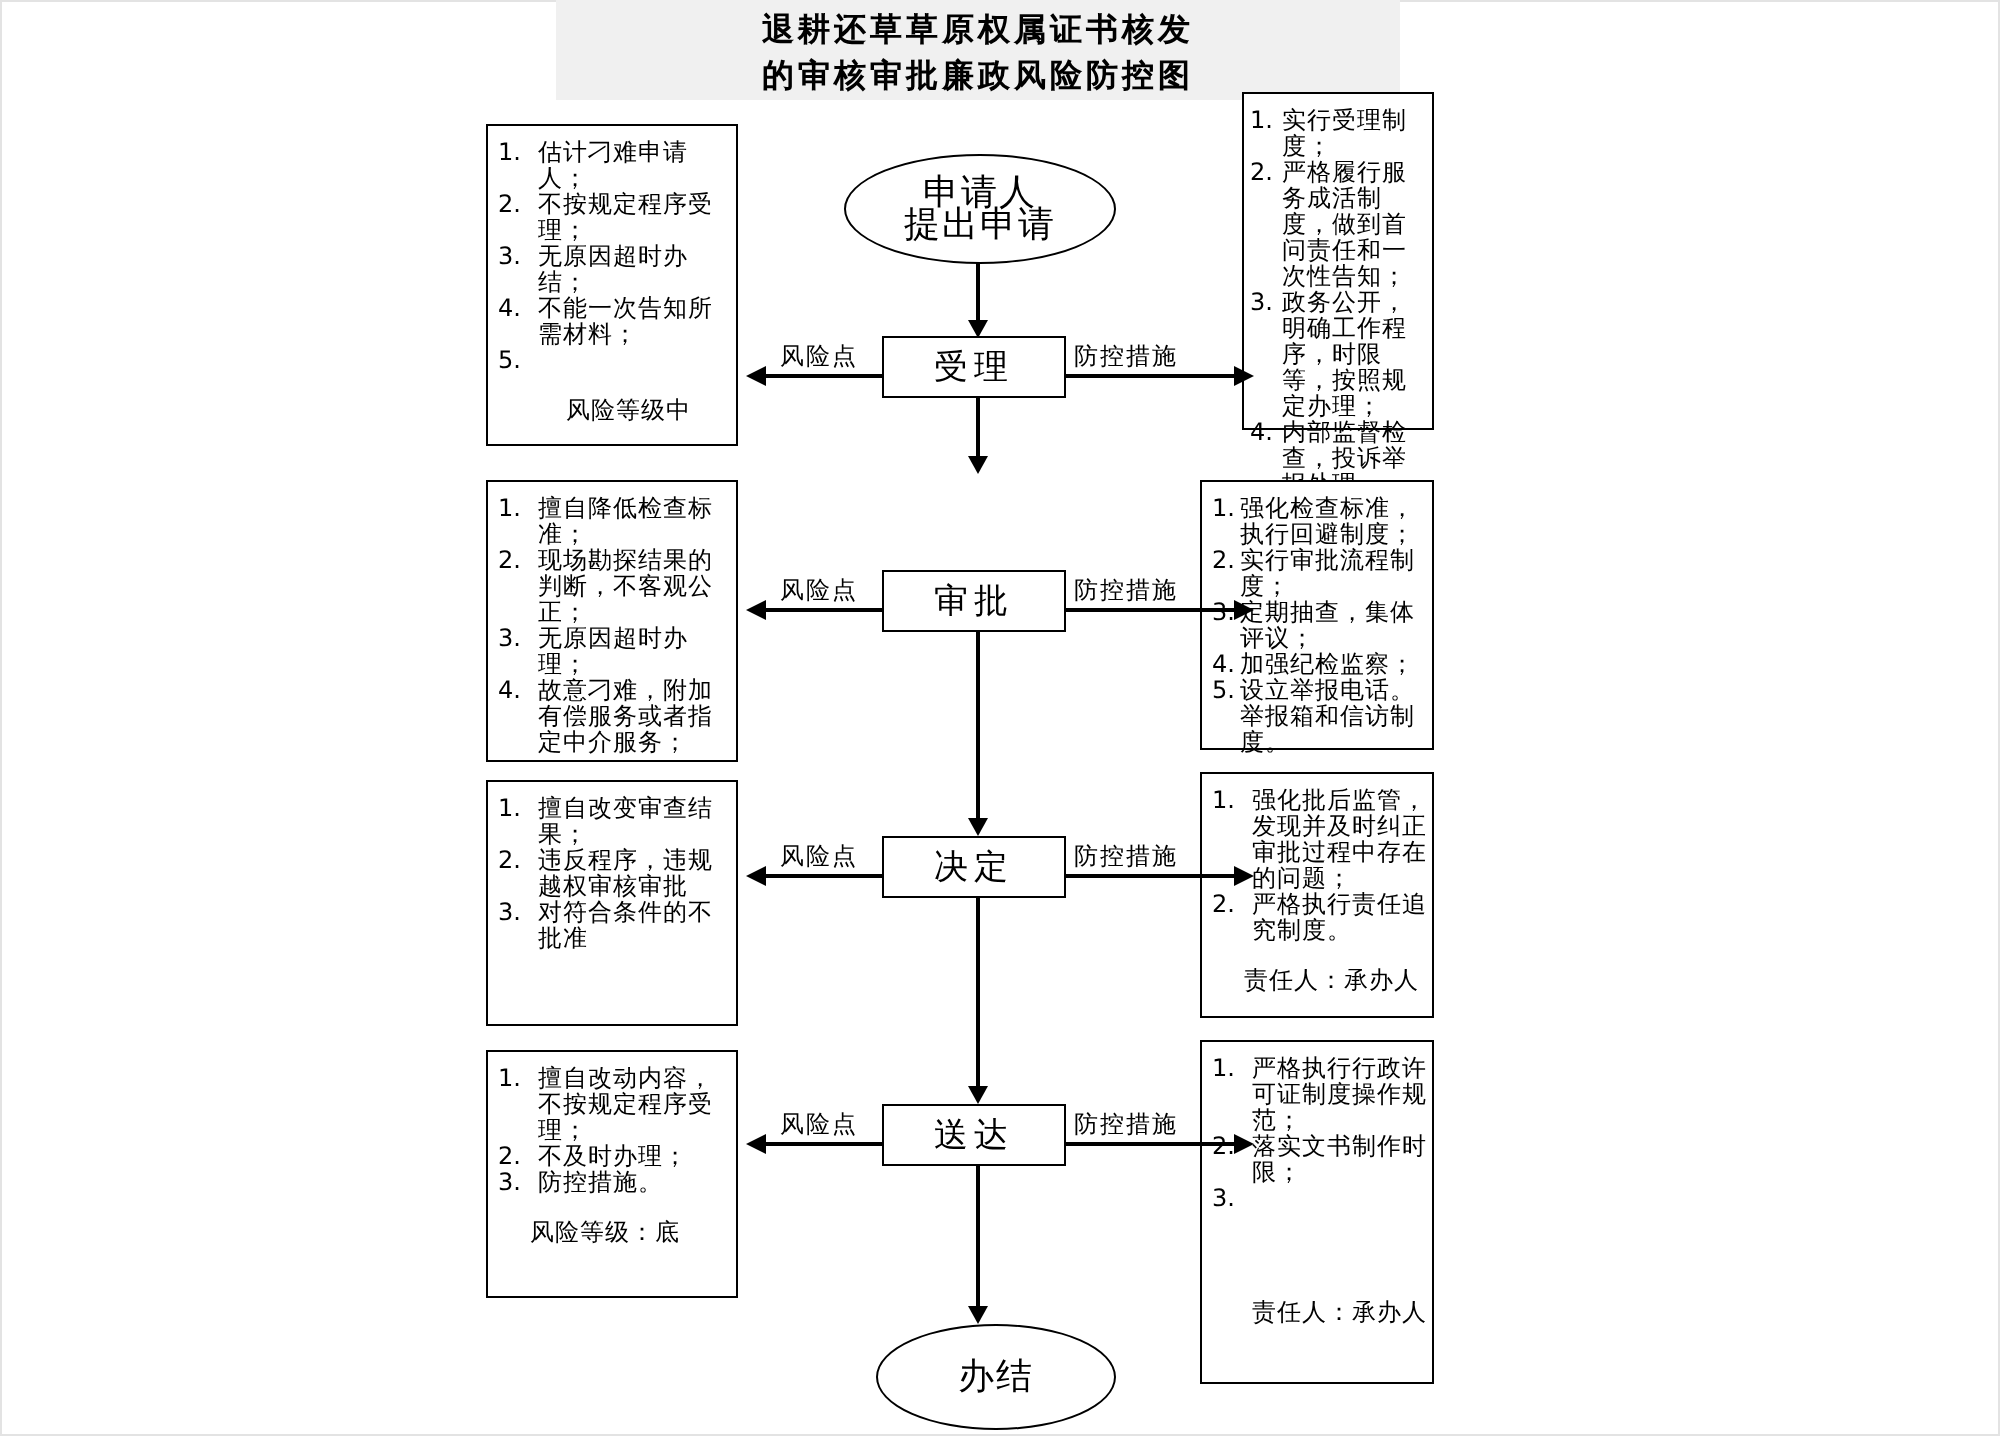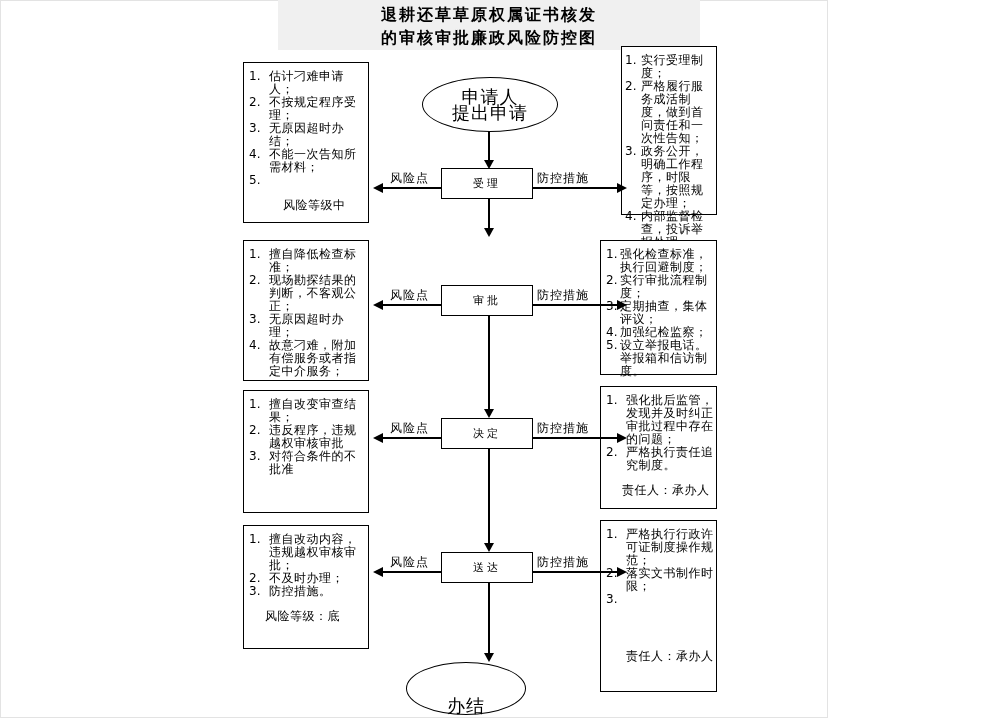--- a/index.html
+++ b/index.html
@@ -1,16 +1,16 @@
 <!DOCTYPE html>
 <html><head>
 <meta charset="utf-8">
 <style>
   html,body{margin:0;padding:0;background:#fff;}
-  .page{position:relative;width:828px;height:718px;background:#ffffff;
+  .page{position:relative;width:1000px;height:718px;background:#ffffff;
         font-family:"DejaVu Sans","Liberation Sans",sans-serif;color:#000;
         overflow:hidden;box-shadow:inset 0 0 0 1px #e3e3e3;}
 
   
   .title-band{position:absolute;left:278px;top:0;width:422px;height:50px;
               background:#f0f0f0;text-align:center;padding-top:3px;box-sizing:border-box;}
   .title-line{font-size:16px;font-weight:bold;letter-spacing:2px;line-height:23px;white-space:nowrap;}
 
   
   .sidebox{position:absolute;background:#fff;border:1px solid #000;box-sizing:border-box;
@@ -35,27 +35,27 @@
   .f-lb4{padding-left:16px;}
   .f-rb1{padding-left:8px;}
   .f-rb3{padding-left:16px;}
   .f-rb4{padding-left:20px;margin-top:44px;}
 
   
   .ellipse{position:absolute;border:1px solid #000;border-radius:50%;background:#fff;
            display:flex;flex-direction:column;align-items:center;justify-content:center;
            font-size:18px;letter-spacing:1px;line-height:16px;}
   .start{left:422px;top:77px;width:134px;height:53px;}
-  .end{left:406px;top:662px;width:118px;height:51px;justify-content:flex-end;}
+  .end{left:438px;top:662px;width:118px;height:51px;}
 
   .flow-row{position:absolute;left:373px;width:254px;height:31px;}
   .r1{top:168px;} .r2{top:285px;} .r3{top:418px;} .r4{top:552px;}
   .step-box{position:absolute;left:68px;top:0;width:92px;height:31px;box-sizing:border-box;
             border:1px solid #000;background:#fff;display:flex;align-items:center;
-            justify-content:center;font-size:11px;letter-spacing:3px;}
+            justify-content:center;font-size:17px;letter-spacing:3px;}
   .hline{position:absolute;top:19px;height:2px;background:#000;}
   .hl-left{left:8px;width:60px;}
   .hl-right{left:160px;width:87px;}
   .ah-left{position:absolute;top:15px;left:0;width:0;height:0;
            border-top:5px solid transparent;border-bottom:5px solid transparent;
            border-right:10px solid #000;}
   .ah-right{position:absolute;top:15px;right:0;width:0;height:0;
             border-top:5px solid transparent;border-bottom:5px solid transparent;
             border-left:10px solid #000;}
   .lbl{position:absolute;bottom:12px;font-size:12px;letter-spacing:1px;white-space:nowrap;}
@@ -136,21 +136,21 @@
     </div>
     <div class="li">
       <span class="num">3.</span>
       <span class="txt">对符合条件的不批准</span>
     </div>
   </div>
 
   <div class="sidebox lb4">
     <div class="li">
       <span class="num">1.</span>
-      <span class="txt">擅自改动内容，违规越权审核审批；</span>
+      <span class="txt">擅自改动内容，不按规定程序受理；</span>
     </div>
     <div class="li">
       <span class="num">2.</span>
       <span class="txt">不及时办理；</span>
     </div>
     <div class="li">
       <span class="num">3.</span>
       <span class="txt">防控措施。</span>
     </div>
     <div class="footer f-lb4">风险等级：底</div>

